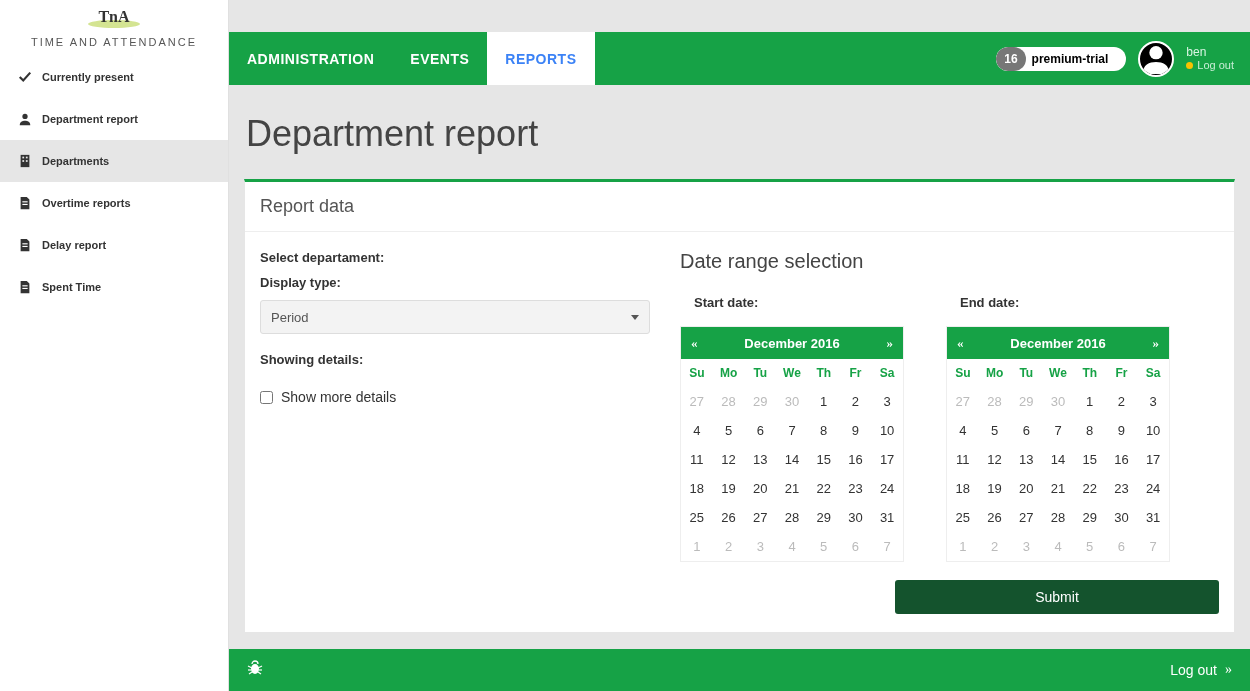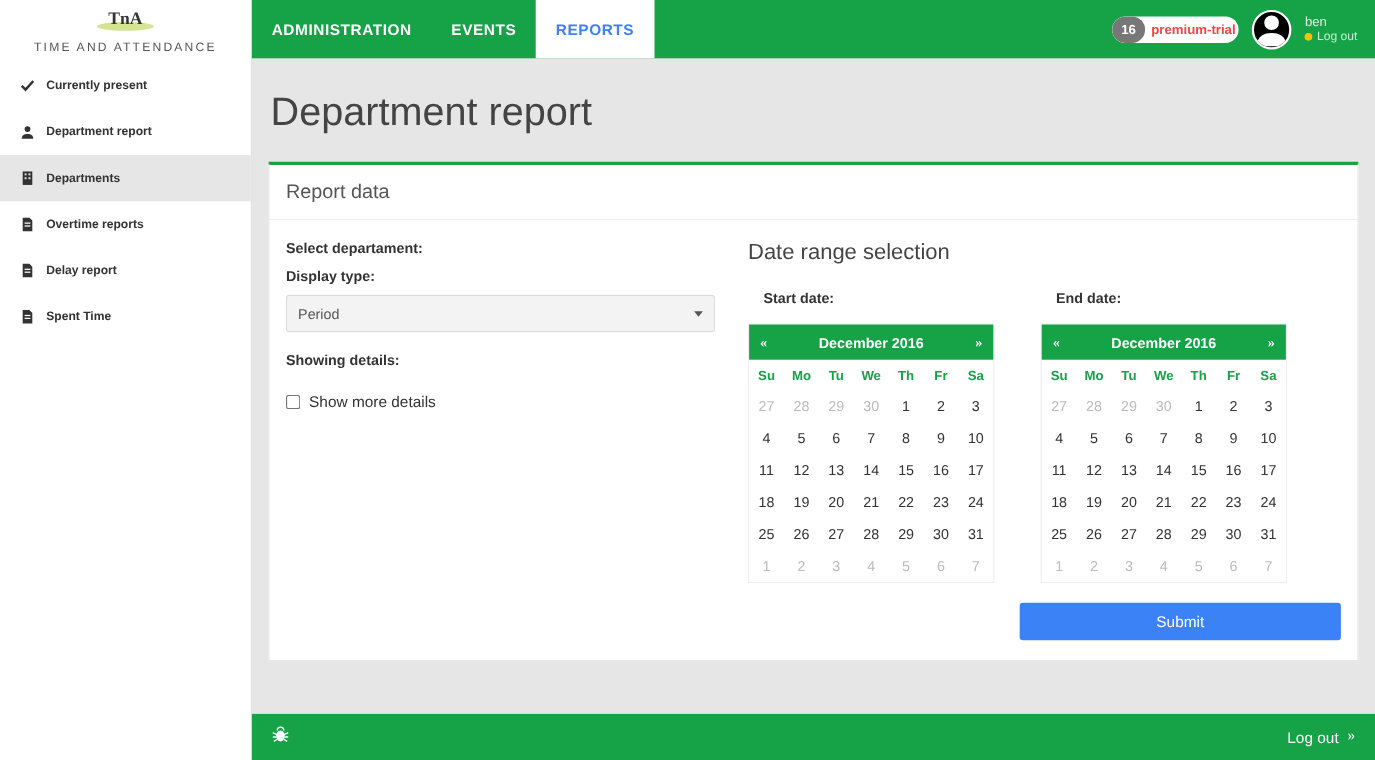--- a/index.html
+++ b/index.html
@@ -9,29 +9,29 @@
     
     .sidebar { width: 229px; background: #fff; border-right: 1px solid #e0e0e0; display: flex; flex-direction: column; }
     .logo-area { text-align: center; padding: 6px 0 8px; }
     .logo-sub { font-size: 11px; letter-spacing: 2px; color: #565656; margin-top: 2px; }
     .nav-item { display: flex; align-items: center; gap: 10px; padding: 14px 18px; font-size: 11px; font-weight: 600; color: #333; cursor: pointer; }
     .nav-item.active { background: #e6e6e6; }
     .nav-icon { width: 14px; height: 14px; display: inline-flex; align-items: center; justify-content: center; fill: #333; color: #333; }
 
     
     .main { flex: 1; display: flex; flex-direction: column; min-width: 0; }
-    .topbar { background: #16a246; height: 53px; display: flex; align-items: stretch; color: #fff; }
+    .topbar { background: #16a246; height: 53px; display: flex; align-items: stretch; color: #fff; margin-top: 32px; }
     .tabs { display: flex; align-items: stretch; }
     .tab { display: flex; align-items: center; padding: 0 18px; font-size: 14px; font-weight: 700; color: #fff; cursor: pointer; letter-spacing: 0.5px; }
     .tab.active { background: #fff; color: #3b82f6; }
     .topbar-spacer { flex: 1; }
     .topbar-right { display: flex; align-items: center; gap: 12px; padding-right: 16px; }
     .pill { display: inline-flex; align-items: center; background: #fff; border-radius: 999px; height: 24px; overflow: hidden; font-size: 12px; }
     .pill-num { background: #777; color: #fff; padding: 0 8px; height: 100%; display: inline-flex; align-items: center; font-weight: 700; border-radius: 999px; }
-    .pill-label { color: #ef4444; padding: 0 3px 0 6px; font-weight: 700; }
+    .pill-label { color: #000000; padding: 0 18px 0 6px; font-weight: 700; }
     .avatar { width: 36px; height: 36px; border-radius: 50%; background: #000; border: 2px solid #fff; display: flex; align-items: flex-end; justify-content: center; overflow: hidden; }
     .avatar svg { width: 34px; height: 34px; fill: #fff; }
     .userblock { display: flex; flex-direction: column; font-size: 12px; line-height: 1.2; }
     .userblock .name { color: #d9f5e3; }
     .logout-row { display: flex; align-items: center; gap: 4px; color: #c8eed6; font-size: 11px; cursor: pointer; }
     .dot-yellow { width: 7px; height: 7px; background: #f9c200; border-radius: 50%; display: inline-block; }
 
     .content { flex: 1; overflow: auto; padding: 18px 15px 0; }
     .page-title { font-size: 36px; font-weight: 400; color: #444; margin: 10px 0 24px 2px; }
 
@@ -55,21 +55,21 @@
     .cal-label { font-size: 13px; font-weight: 700; margin-bottom: 16px; padding-left: 14px; }
     .calendar { width: 224px; border: 1px solid #eee; }
     .cal-head { background: #16a246; color: #fff; height: 32px; display: flex; align-items: center; justify-content: space-between; padding: 0 10px; font-size: 13px; font-weight: 700; }
     .cal-nav { cursor: pointer; font-family: Georgia, serif; }
     .cal-grid { width: 100%; border-collapse: collapse; }
     .cal-grid th { color: #16a246; font-size: 12px; font-weight: 700; padding: 7px 0; width: 32px; }
     .cal-grid td { text-align: center; font-size: 13px; color: #333; padding: 7px 0; cursor: pointer; }
     .cal-grid td.muted { color: #bbb; }
 
     .submit-row { padding: 10px 15px 18px; display: flex; justify-content: flex-end; }
-    .btn-submit { background: #3b82f6; color: #fff; border: none; height: 34px; width: 292px; border-radius: 3px; font-size: 14px; cursor: pointer; }
+    .btn-submit { background: #14532d; color: #fff; border: none; height: 34px; width: 324px; border-radius: 3px; font-size: 14px; cursor: pointer; }
 
     .footer { background: #16a246; height: 42px; display: flex; align-items: center; justify-content: space-between; padding: 0 18px; color: #fff; }
     .bug-icon { width: 16px; height: 16px; fill: #fff; cursor: pointer; }
     .footer-logout { display: flex; align-items: center; gap: 8px; font-size: 14px; cursor: pointer; }
     .chev-right { font-family: Georgia, serif; }
   </style>
 </head>
 <body>
 
 <div class="app">

